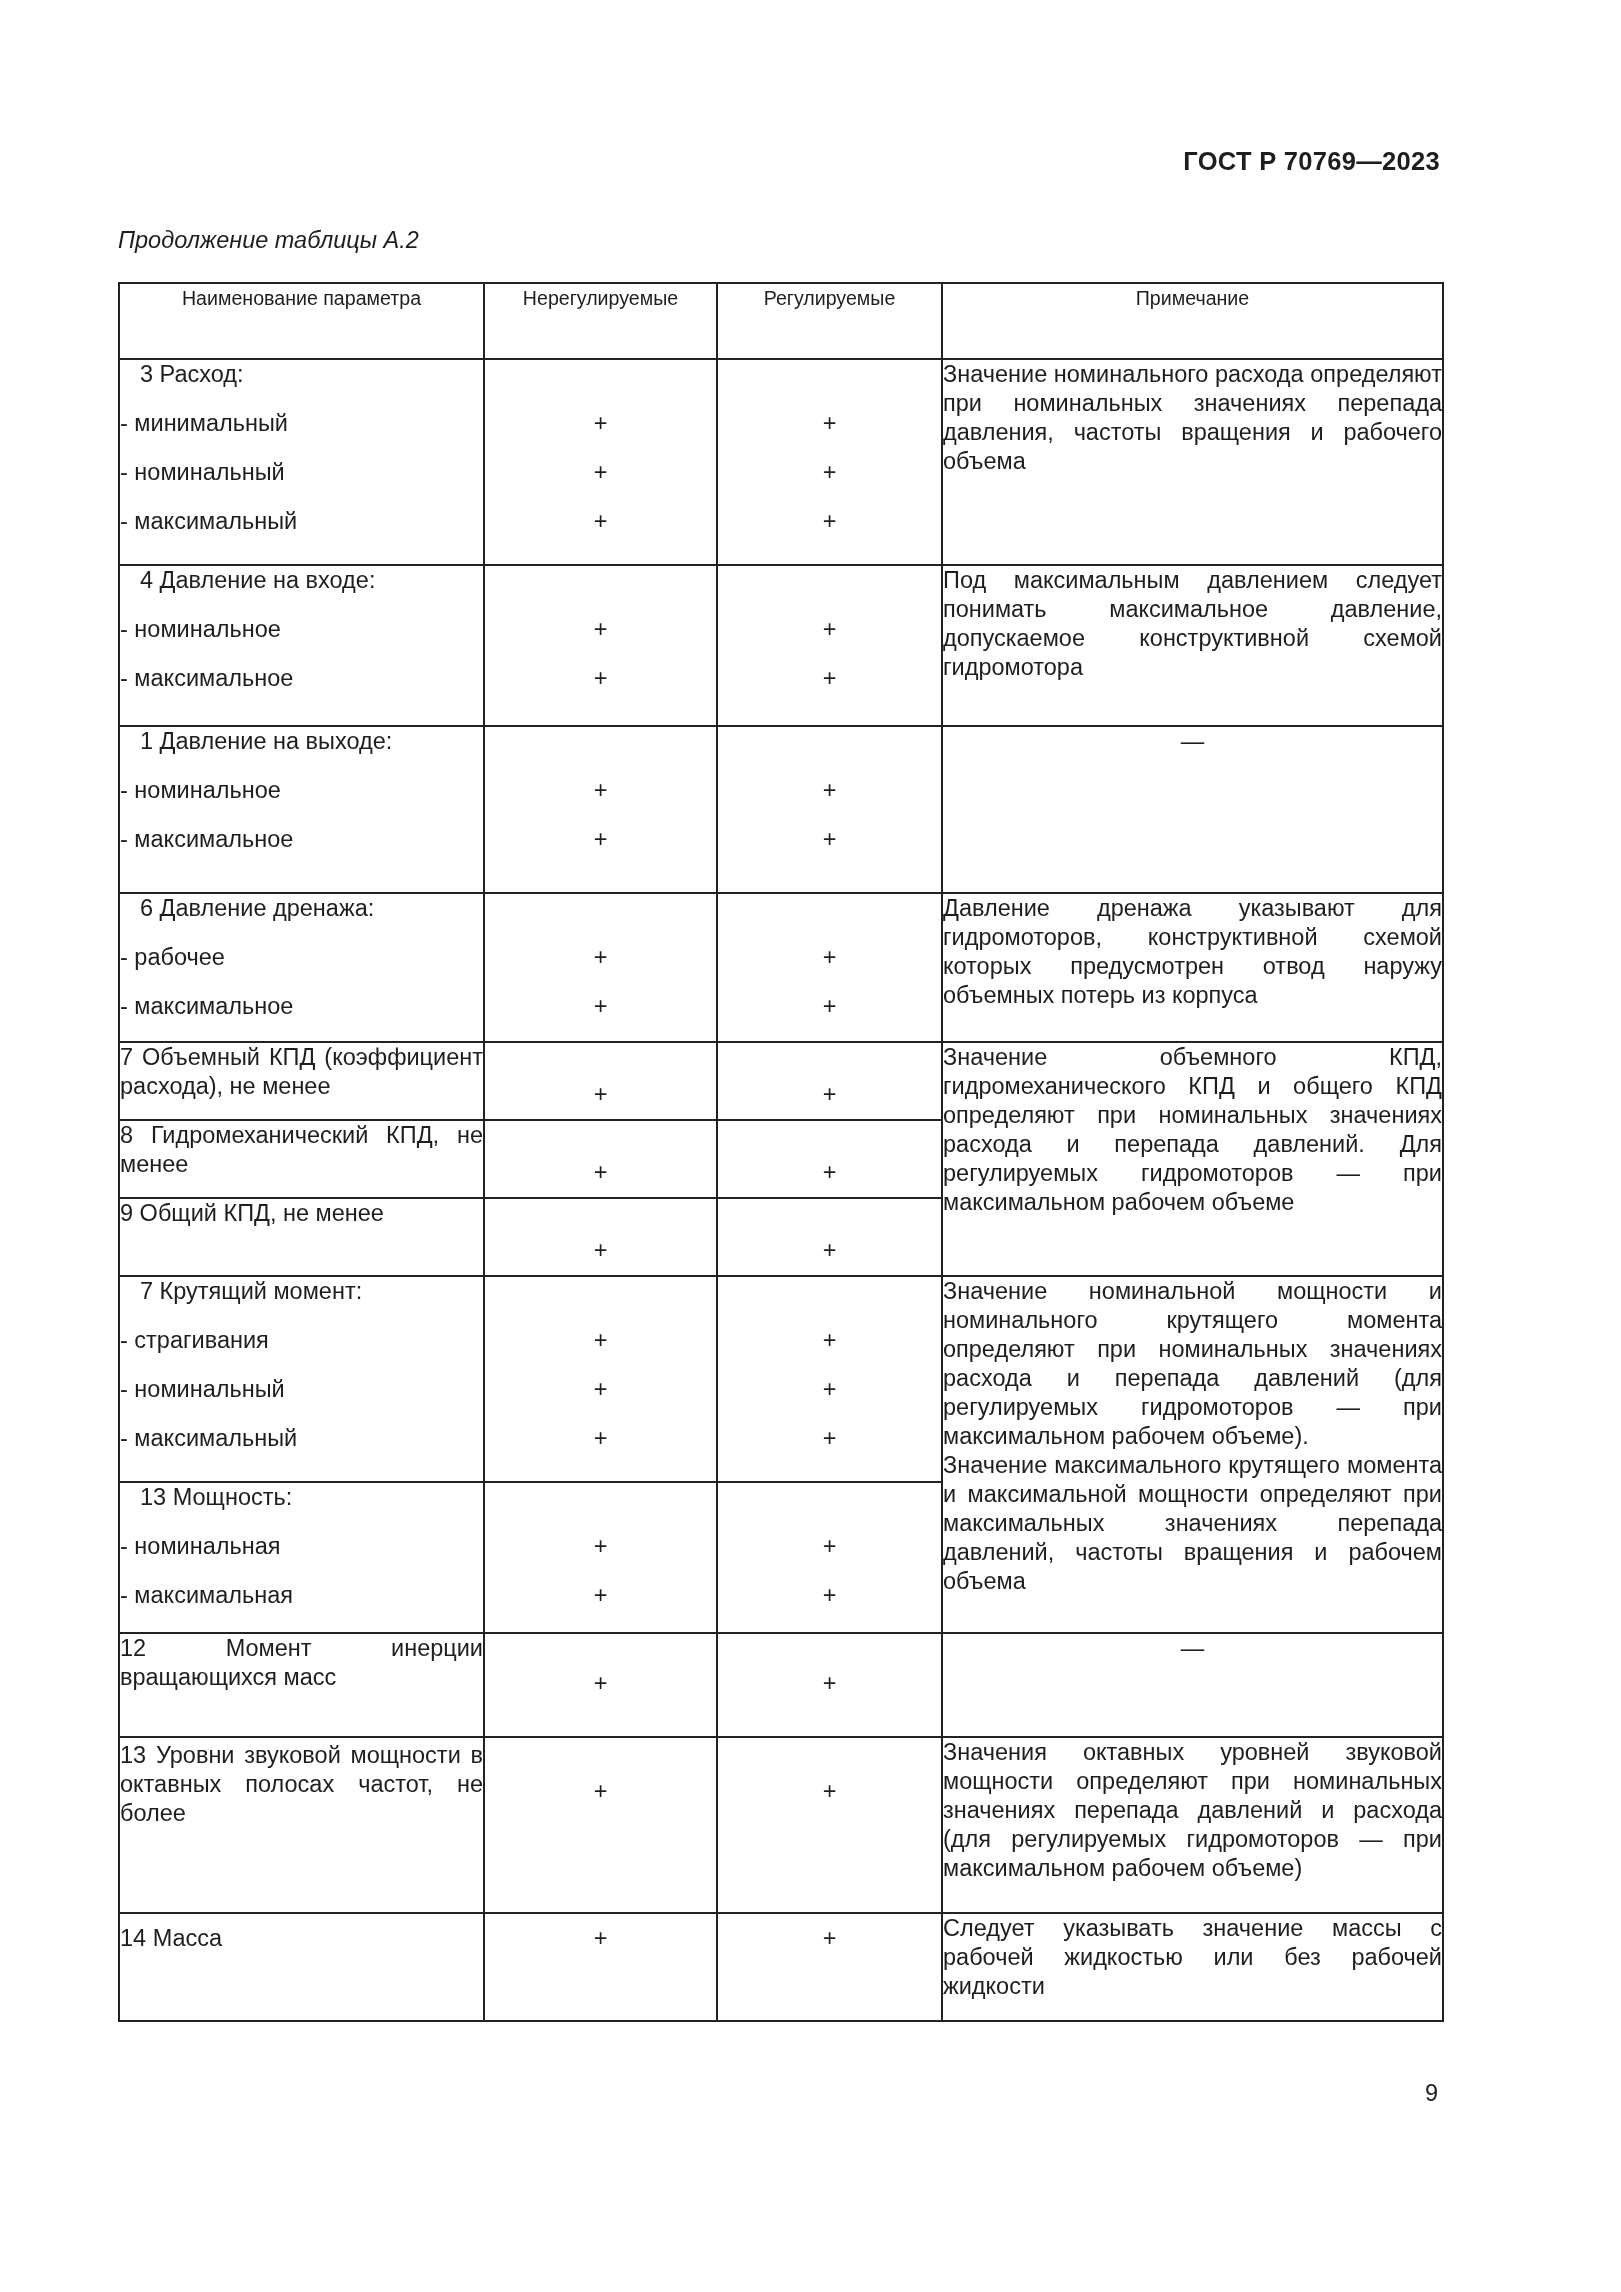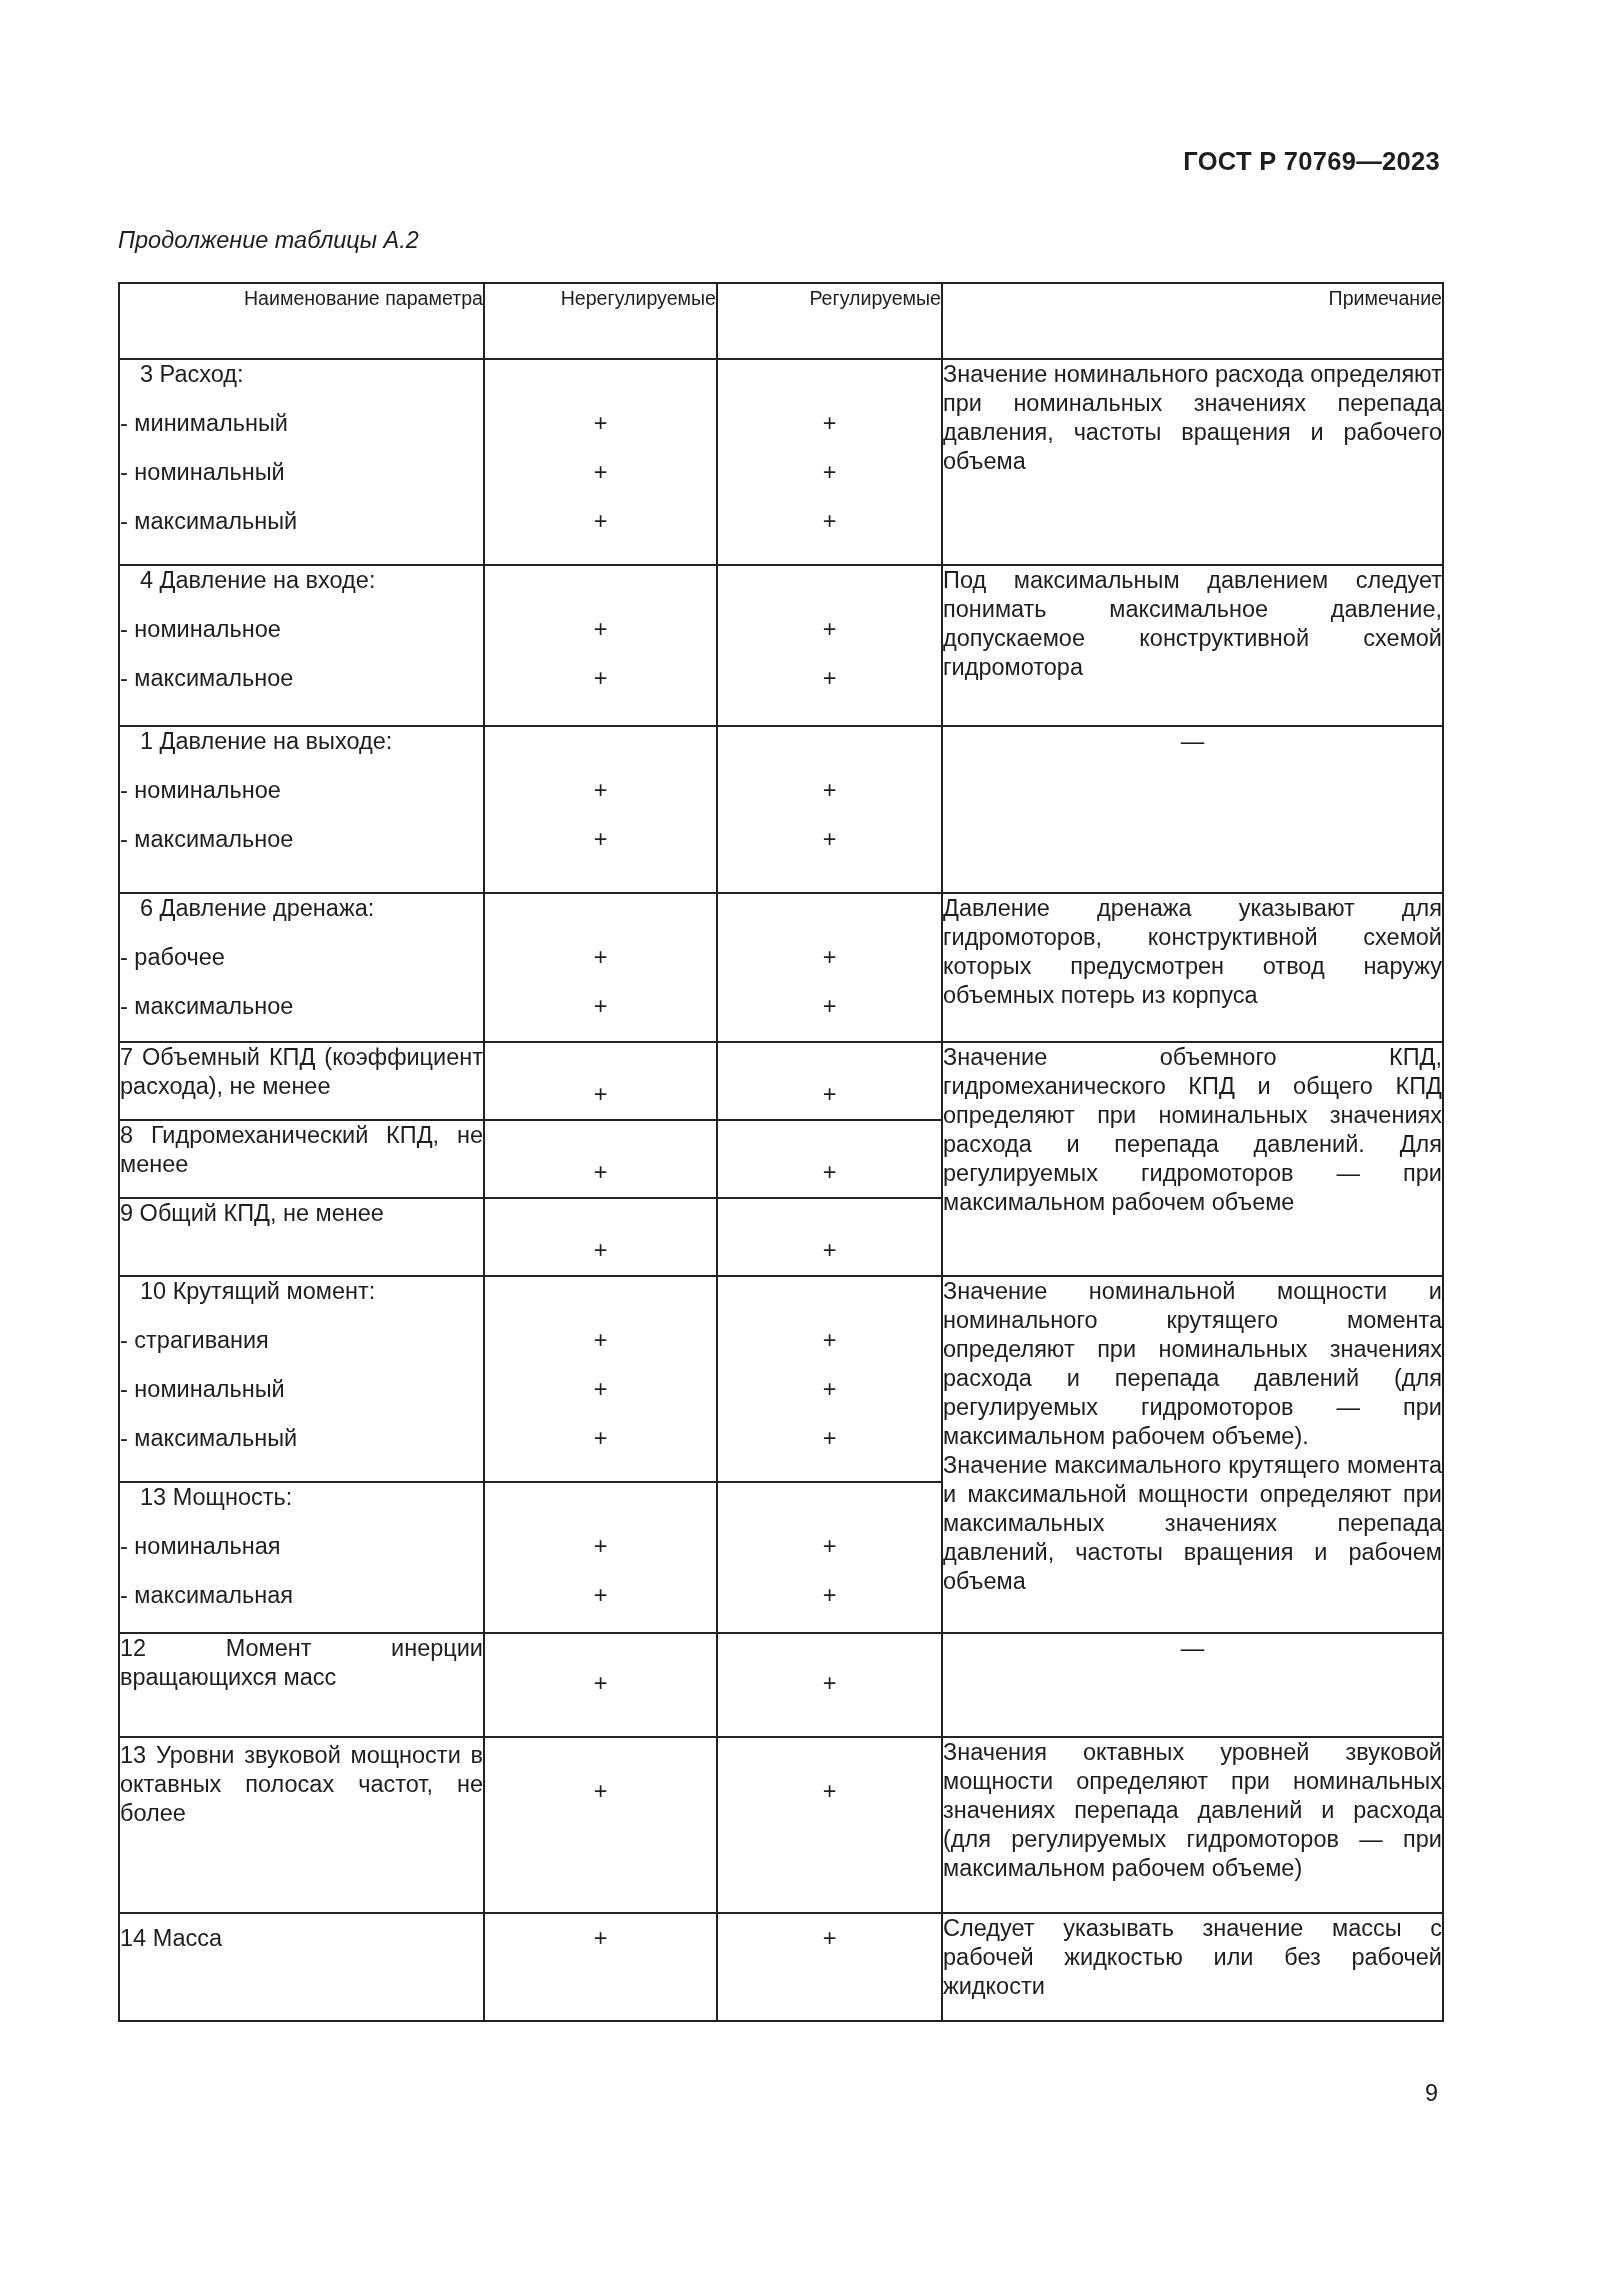--- a/index.html
+++ b/index.html
@@ -5,21 +5,21 @@
   html, body { margin: 0; padding: 0; background: #ffffff; }
   body { width: 1621px; height: 2293px; position: relative; font-family: "Liberation Sans", sans-serif; color: #1e1e1e; }
   .doc-code { position: absolute; top: 147px; right: 181px; font-weight: bold; font-size: 25.5px; letter-spacing: 0.3px; }
   .caption { position: absolute; top: 227px; left: 118px; font-style: italic; font-size: 23.5px; }
   .page-number { position: absolute; top: 2080px; left: 1425px; font-size: 23.5px; }
 
   table.gost { position: absolute; top: 282px; left: 118px; width: 1324px; border-collapse: collapse; table-layout: fixed; font-size: 23.5px; line-height: 29px; }
   table.gost td, table.gost th { border: 2px solid #222; vertical-align: top; padding: 0; }
   col.c1 { width: 365px; } col.c2 { width: 233px; } col.c3 { width: 225px; } col.c4 { width: 501px; }
 
-  thead th { height: 74px; font-weight: normal; font-size: 19.6px; vertical-align: middle; text-align: right; border-bottom: 5.9px double #222; }
+  thead th { height: 74px; font-weight: normal; font-size: 19.6px; vertical-align: middle; text-align: center; border-bottom: 5.9px double #222; }
 
   .pcell { padding: 11.8px 9.8px 9.8px 9.8px; }
   .pline { height: 49px; line-height: 29px; }
   .pline:first-child { height: 49px; padding-left: 20px; }
   .plus { text-align: center; }
   .note { padding: 7.8px 9.8px 9.8px 9.8px; text-align: justify; line-height: 29px; }
   .note.center { text-align: center; }
   .wrapcell { padding: 5.9px 9.8px 7.8px 9.8px; text-align: justify; }
   .plus-single { text-align: center; }
 </style>
@@ -139,21 +139,21 @@
     </tr>
 
     <tr style="height:78px;">
       <td class="wrapcell">9  Общий КПД, не менее</td>
       <td class="plus-single" style="vertical-align:bottom;padding-bottom:9.8px;">+</td>
       <td class="plus-single" style="vertical-align:bottom;padding-bottom:9.8px;">+</td>
     </tr>
 
     <tr style="height:206px;">
       <td class="pcell">
-        <div class="pline">10  Крутящий момент:</div>
+        <div class="pline">7  Крутящий момент:</div>
         <div class="pline">-  страгивания</div>
         <div class="pline">-  номинальный</div>
         <div class="pline">-  максимальный</div>
       </td>
       <td class="pcell plus">
         <div class="pline"></div>
         <div class="pline">+</div>
         <div class="pline">+</div>
         <div class="pline">+</div>
       </td>

